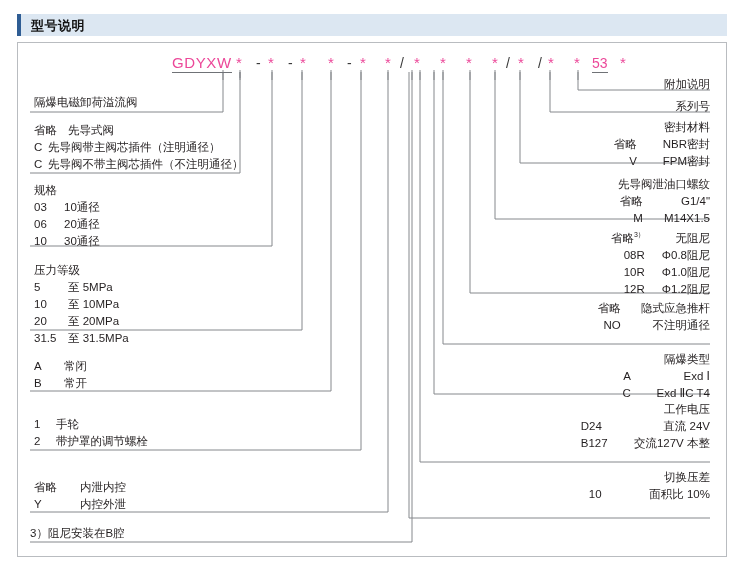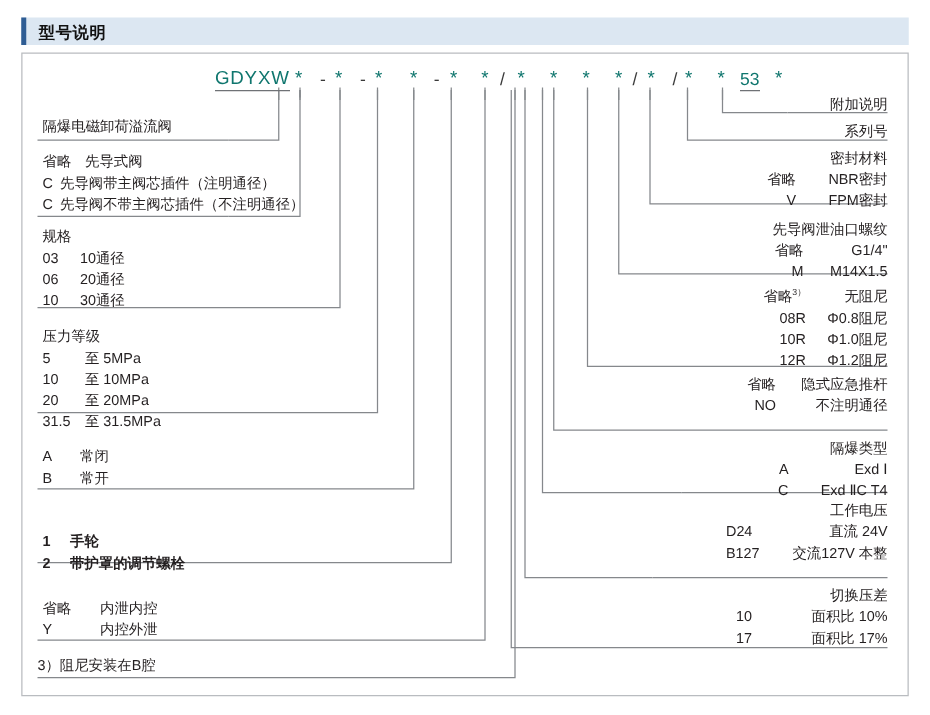--- a/index.html
+++ b/index.html
@@ -48,21 +48,21 @@
   #code-row {
     position: absolute;
     left: 0; top: 0;
     width: 744px; height: 572px;
     pointer-events: none;
   }
   .tok {
     position: absolute;
     font-size: 14px;
     line-height: 14px;
-    color: #0f766e;
+    color: #ec4899;
     white-space: nowrap;
     pointer-events: auto;
   }
   .tok.prefix {
     font-size: 15px;
     letter-spacing: .6px;
     border-bottom: 1px solid #6f7276;
     padding-bottom: 2px;
   }
   .tok.star { font-size: 15px; }
@@ -251,21 +251,21 @@
 
 <div class="blk" style="left:34px; top:358px;">
   <span class="row">
     <span class="k" style="width:30px">A</span><span class="v">常闭</span>
   </span>
   <span class="row">
     <span class="k" style="width:30px">B</span><span class="v">常开</span>
   </span>
 </div>
 
-<div class="blk" style="left:34px; top:426px;font-weight:bold;">
+<div class="blk" style="left:34px; top:416px;">
   <span class="row">
     <span class="k" style="width:22px">1</span><span class="v">手轮</span>
   </span>
   <span class="row">
     <span class="k" style="width:22px">2</span><span class="v">带护罩的调节螺栓</span>
   </span>
 </div>
 
 <div class="blk" style="left:34px; top:479px;">
   <span class="row">
@@ -365,17 +365,13 @@
     <span class="v" style="display:inline-block;width:86px;text-align:right">交流127V 本整</span>
   </span>
 </div>
 
 <div class="blk r" style="right:34px; top:469px;">
   <span class="row hd">切换压差</span>
   <span class="row">
     <span class="k" style="display:inline-block;width:34px;text-align:left">10</span>
     <span class="v" style="display:inline-block;width:84px;text-align:right">面积比  10%</span>
   </span>
-  <span class="row">
-    <span class="k" style="display:inline-block;width:34px;text-align:left">17</span>
-    <span class="v" style="display:inline-block;width:84px;text-align:right">面积比  17%</span>
-  </span>
 </div>
 
 </body></html>

